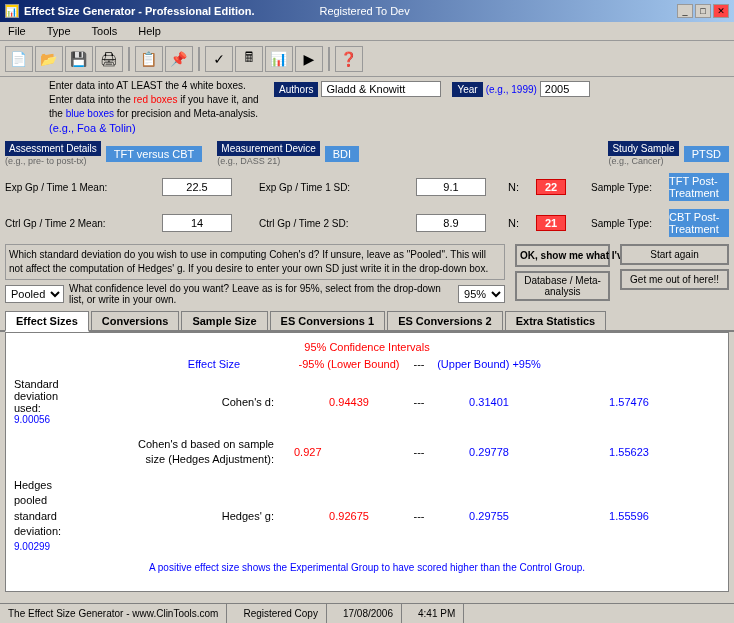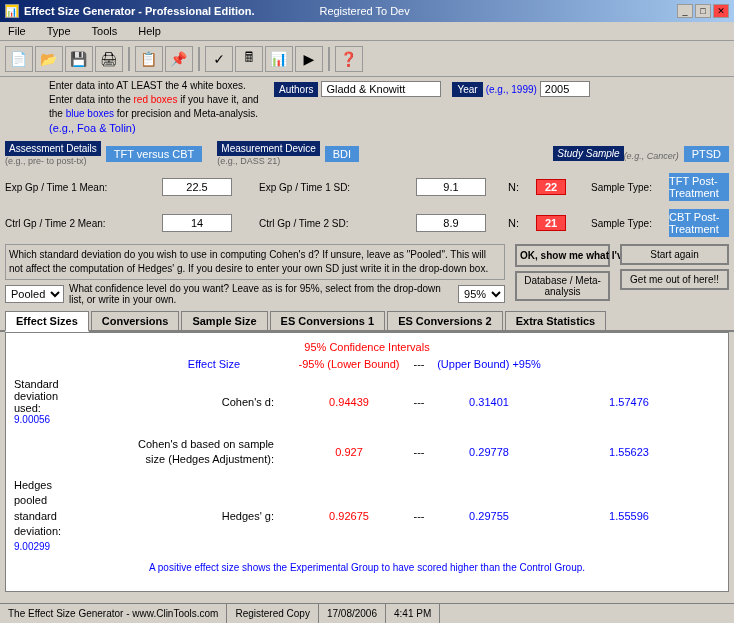--- a/index.html
+++ b/index.html
@@ -67,21 +67,21 @@
     .tab.active { background: white; border-bottom: 2px solid white; margin-bottom: -2px; }
 
     .content-area { background: white; padding: 8px; min-height: 260px; border: 1px solid #808080; margin: 0 5px; }
     .ci-header { text-align: center; color: red; font-size: 11px; margin-bottom: 5px; }
 
     .bottom-note { text-align: center; color: blue; font-size: 10px; margin-top: 5px; }
 
     .header-row { display: flex; align-items: stretch; padding: 3px 5px; gap: 5px; background: #d4d0c8; }
     .header-info { flex: 0 0 220px; font-size: 10px; line-height: 1.4; margin-left: 44px; }
 
-    .status-bar { position: absolute; bottom: 0; left: 0; right: 0; background: #d4d0c8; border-top: 1px solid #808080; display: flex; gap: 0; height: 20px; align-items: center; }
+    .status-bar { position: absolute; bottom: 0; left: 0; right: 0; background: #d4d0c8; border-top: 1px solid #808080; display: flex; gap: 8px; height: 20px; align-items: center; }
     .status-seg { padding: 0 8px; font-size: 10px; border-right: 1px solid #808080; height: 100%; display: flex; align-items: center; }
   </style>
 </head>
 <body>
 
 <div class="title-bar">
   <div class="title-bar-left">
     <span class="title-bar-icon">📊</span>
     <span class="title-bar-title">Effect Size Generator - Professional Edition.</span>
     <span class="title-bar-registered">Registered To Dev</span>
@@ -134,21 +134,21 @@
   <div style="display:flex; flex-direction:column; align-items:flex-start;">
     <span class="assess-label">Assessment Details</span>
     <span style="font-size:9px; color:#666;">(e.g., pre- to post-tx)</span>
   </div>
   <span class="assess-value" style="margin-right:10px;">TFT versus CBT</span>
   <div style="display:flex; flex-direction:column; align-items:flex-start;">
     <span class="measure-label">Measurement Device</span>
     <span style="font-size:9px; color:#666;">(e.g., DASS 21)</span>
   </div>
   <span class="measure-value" style="margin-right:10px;">BDI</span>
-  <div style="display:flex; flex-direction:row; align-items:flex-end; margin-left:auto;font-style:italic;">
+  <div style="display:flex; flex-direction:column; align-items:flex-start; margin-left:auto;">
     <span class="sample-label">Study Sample</span>
     <span style="font-size:9px; color:#666;">(e.g., Cancer)</span>
   </div>
   <span class="sample-value">PTSD</span>
 </div>
 
 <div class="data-row">
   <span class="row-label">Exp Gp / Time 1 Mean:</span>
   <input class="num-input" type="text" value="22.5" style="">
   <span class="row-label" style="min-width:140px; margin-left:10px;">Exp Gp / Time 1 SD:</span>
@@ -229,21 +229,21 @@
     <div style="flex:0 0 110px; text-align:center;">
       <span style="color:blue; font-size:11px;">1.57476</span>
     </div>
   </div>
 
   <div style="display:flex; align-items:center; margin-bottom:12px;">
     <div style="width:120px;"></div>
     <div style="flex:0 0 160px; text-align:right; padding-right:20px; font-size:11px; color:black; line-height:1.3;">
       <span>Cohen's d based on sample<br>size (Hedges Adjustment):</span>
     </div>
-    <div style="flex:0 0 110px; text-align:center;">
+    <div style="flex:0 0 110px; ">
       <span style="color:red; font-size:11px;">0.927</span>
     </div>
     <div style="flex:0 0 30px; text-align:center; color:black;">---</div>
     <div style="flex:0 0 110px; text-align:center;">
       <span style="color:blue; font-size:11px;">0.29778</span>
     </div>
     <div style="flex:0 0 30px;"></div>
     <div style="flex:0 0 110px; text-align:center;">
       <span style="color:blue; font-size:11px;">1.55623</span>
     </div>

